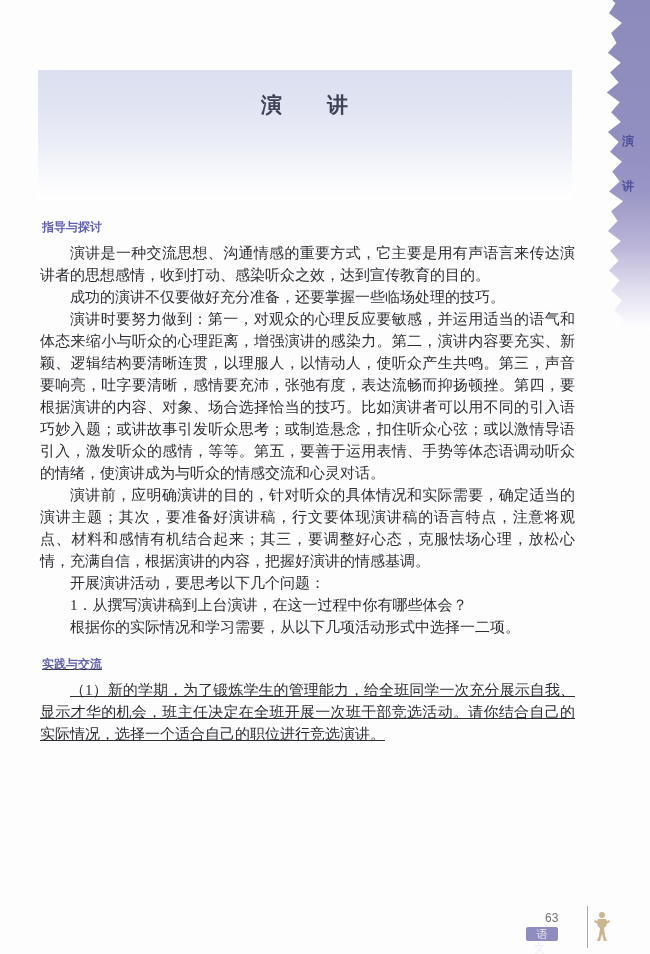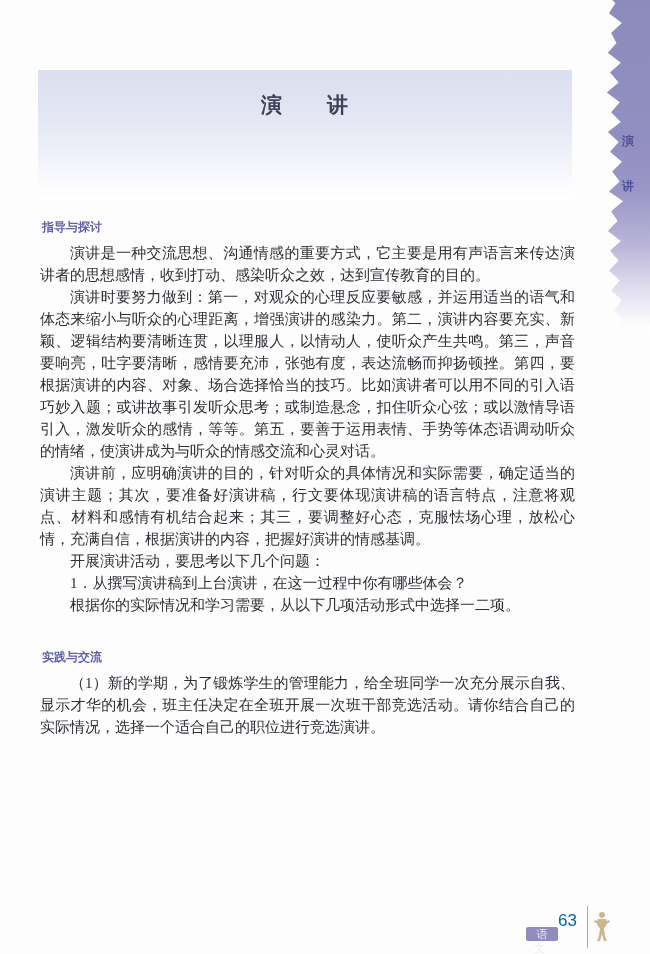--- a/index.html
+++ b/index.html
@@ -60,27 +60,27 @@
   .section-heading {
     font-family: "Liberation Sans", "DejaVu Sans", sans-serif;
     font-size: 12px; font-weight: bold; color: #615fae;
     margin: 0 0 6px 2px;
   }
   .content p {
     font-size: 15px; line-height: 22px;
     text-indent: 2em; text-align: justify;
     color: #2e2f35;
   }
-  .section + .section { margin-top: 33px; }
+  .section + .section { margin-top: 18px; text-decoration: underline; }
 
   
   .page-number {
     position: absolute; left: 545px; top: 911px;
-    width: 32px; text-align: right;
-    font-size: 17px; color: #0369a1;
+    width: 32px; 
+    font-size: 12px; color: #737373;
     font-family: "Liberation Sans", sans-serif;
   }
   .subject-badge {
     position: absolute; left: 526px; top: 927px;
     width: 32px; height: 14px;
     background: #8f8cc0; border-radius: 2px;
     color: #ece9f6; font-size: 11px; line-height: 14px;
     text-align: center; letter-spacing: 5px; text-indent: 5px;
     font-family: Liberation Sans, sans-serif;
   }
@@ -103,20 +103,21 @@
     <span>演</span>
     <span>讲</span>
   </div>
 </div>
 
 <div class="content">
 
   <div class="section">
     <h3 class="section-heading">指导与探讨</h3>
     <p>演讲是一种交流思想、沟通情感的重要方式，它主要是用有声语言来传达演讲者的思想感情，收到打动、感染听众之效，达到宣传教育的目的。</p>
+    <p>成功的演讲不仅要做好充分准备，还要掌握一些临场处理的技巧。</p>
     <p>演讲时要努力做到：第一，对观众的心理反应要敏感，并运用适当的语气和体态来缩小与听众的心理距离，增强演讲的感染力。第二，演讲内容要充实、新颖、逻辑结构要清晰连贯，以理服人，以情动人，使听众产生共鸣。第三，声音要响亮，吐字要清晰，感情要充沛，张弛有度，表达流畅而抑扬顿挫。第四，要根据演讲的内容、对象、场合选择恰当的技巧。比如演讲者可以用不同的引入语巧妙入题；或讲故事引发听众思考；或制造悬念，扣住听众心弦；或以激情导语引入，激发听众的感情，等等。第五，要善于运用表情、手势等体态语调动听众的情绪，使演讲成为与听众的情感交流和心灵对话。</p>
     <p>演讲前，应明确演讲的目的，针对听众的具体情况和实际需要，确定适当的演讲主题；其次，要准备好演讲稿，行文要体现演讲稿的语言特点，注意将观点、材料和感情有机结合起来；其三，要调整好心态，克服怯场心理，放松心情，充满自信，根据演讲的内容，把握好演讲的情感基调。</p>
     <p>开展演讲活动，要思考以下几个问题：</p>
     <p>1．从撰写演讲稿到上台演讲，在这一过程中你有哪些体会？</p>
     <p>根据你的实际情况和学习需要，从以下几项活动形式中选择一二项。</p>
   </div>
 
   <div class="section">
     <h3 class="section-heading">实践与交流</h3>
     <p>（1）新的学期，为了锻炼学生的管理能力，给全班同学一次充分展示自我、显示才华的机会，班主任决定在全班开展一次班干部竞选活动。请你结合自己的实际情况，选择一个适合自己的职位进行竞选演讲。</p>

